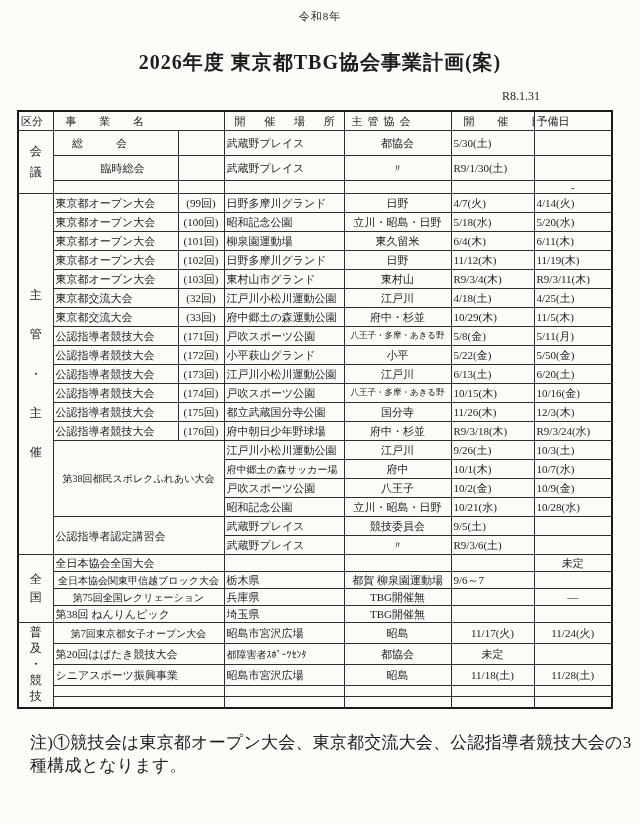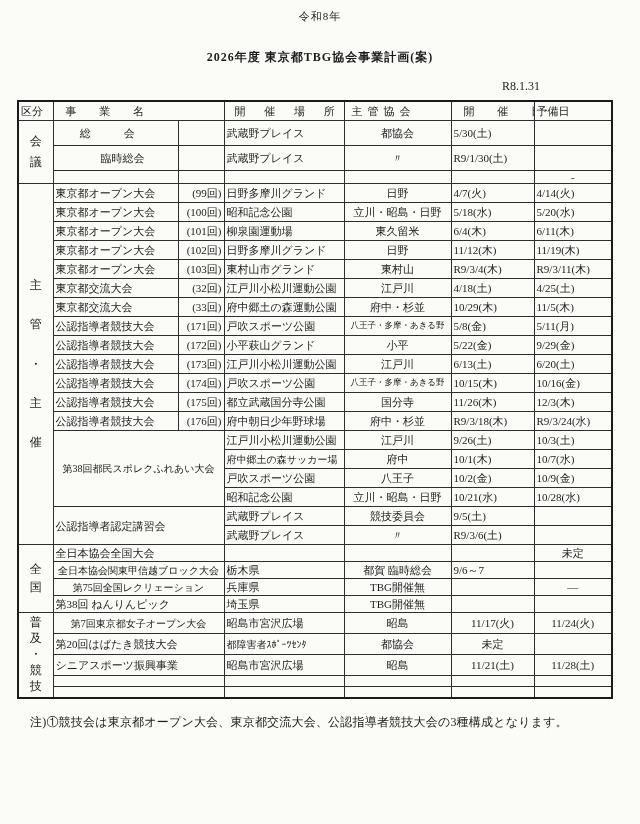--- a/index.html
+++ b/index.html
@@ -4,21 +4,21 @@
 <style>
   html,body{margin:0;padding:0;}
   body{
     width:640px;height:824px;
     background:#fbfbf8;
     font-family:"Liberation Serif","DejaVu Serif",serif;
     color:#1c1c1c;
     overflow:hidden;
   }
   .era{ text-align:center; padding-top:9px; font-size:11px; letter-spacing:1px;}
-  .title{ text-align:center; margin:25px 0 0 0; font-size:12px; font-weight:bold; letter-spacing:1px;}
+  .title{ text-align:center; margin:25px 0 0 0; font-size:20px; font-weight:bold; letter-spacing:1px;}
   .date-label{ text-align:right; margin:13px 100px 2px 0; font-size:12px;}
 
   table.plan{
     border-collapse:collapse; table-layout:fixed;
     width:594px; margin:6px 0 0 17px;
     border:2px solid #1a1a1a;
   }
   table.plan th, table.plan td{
     border:1px solid #2e2e2e;
     font-size:11px; font-weight:normal;
@@ -33,31 +33,31 @@
 
   td.cat{ position:relative; padding:0;}
   .vert{ position:absolute; inset:0; display:flex; flex-direction:column; align-items:center; font-size:12px;}
   .cat-kaigi{ justify-content:center; gap:7px;}
   .cat-shukan{ justify-content:center; gap:26px;}
   .cat-zenkoku{ justify-content:center; gap:5px;}
   .cat-fukyu{ justify-content:space-evenly;}
 
   td.name{ text-align:left; padding-left:4px;}
   td.name.center{ text-align:center;padding-left:16px;}
-  td.name.spread{ text-align:center; letter-spacing:3em; text-indent:1.5em;}
+  td.name.spread{ letter-spacing:3em; text-indent:1.5em;}
   td.name.sm{ font-size:10px;text-align:center;}
-  td.kai{ text-align:right; font-size:10.5px;}
+  td.kai{ text-align:center; font-size:10.5px;}
   td.venue{ text-align:left; padding-left:4px;}
   td.venue.sm{ font-size:10px;}
   td.assoc{ text-align:center;}
   td.assoc.xs{ font-size:8.5px;}
   td.date, td.reserve{ text-align:left; padding-left:4px; font-size:11.5px;}
   td.date.ctr, td.reserve.ctr{ text-align:center; padding-left:2px;}
 
-  .notes{ margin:15px 0 0 30px; font-size:12px;}
+  .notes{ margin:22px 0 0 30px; font-size:17px;}
   .note{ margin-bottom:17px; letter-spacing:0.2px;}
   .note.indent{ margin-left:25px;}
 </style>
 </head>
 <body>
 
 <div class="era">令和8年</div>
 <h1 class="title">2026年度 東京都TBG協会事業計画(案)</h1>
 <div class="date-label">R8.1.31</div>
 
@@ -184,21 +184,21 @@
         <td class="assoc xs">八王子・多摩・あきる野</td>
         <td class="date">5/8(金)</td>
         <td class="reserve">5/11(月)</td>
       </tr>
       <tr class="sec-shukan" style="height: 19px;">
         <td class="name">公認指導者競技大会</td>
         <td class="kai">(172回)</td>
         <td class="venue">小平萩山グランド</td>
         <td class="assoc">小平</td>
         <td class="date">5/22(金)</td>
-        <td class="reserve">9/29(金)</td>
+        <td class="reserve">5/50(金)</td>
       </tr>
       <tr class="sec-shukan" style="height: 19px;">
         <td class="name">公認指導者競技大会</td>
         <td class="kai">(173回)</td>
         <td class="venue">江戸川小松川運動公園</td>
         <td class="assoc">江戸川</td>
         <td class="date">6/13(土)</td>
         <td class="reserve">6/20(土)</td>
       </tr>
       <tr class="sec-shukan" style="height: 19px;">
@@ -272,21 +272,21 @@
         </td>
         <td class="name" colspan="2">全日本協会全国大会</td>
         <td class="venue"></td>
         <td class="assoc"></td>
         <td class="date"></td>
         <td class="reserve ctr">未定</td>
       </tr>
       <tr class="sec-zenkoku" style="height: 17px;">
         <td class="name sm" colspan="2">全日本協会関東甲信越ブロック大会</td>
         <td class="venue">栃木県</td>
-        <td class="assoc">都賀 臨時総会</td>
+        <td class="assoc">都賀 柳泉園運動場</td>
         <td class="date">9/6～7</td>
         <td class="reserve"></td>
       </tr>
       <tr class="sec-zenkoku" style="height: 17px;">
         <td class="name sm" colspan="2">第75回全国レクリェーション</td>
         <td class="venue">兵庫県</td>
         <td class="assoc">TBG開催無</td>
         <td class="date"></td>
         <td class="reserve ctr">—</td>
       </tr>
@@ -317,21 +317,21 @@
         <td class="name" colspan="2">第20回はばたき競技大会</td>
         <td class="venue sm">都障害者ｽﾎﾟｰﾂｾﾝﾀ</td>
         <td class="assoc">都協会</td>
         <td class="date ctr">未定</td>
         <td class="reserve ctr"></td>
       </tr>
       <tr class="sec-fukyu" style="height: 21px;">
         <td class="name" colspan="2">シニアスポーツ振興事業</td>
         <td class="venue">昭島市宮沢広場</td>
         <td class="assoc">昭島</td>
-        <td class="date ctr">11/21(土)</td>
+        <td class="date ctr">11/18(土)</td>
         <td class="reserve ctr">11/28(土)</td>
       </tr>
       <tr class="sec-fukyu" style="height: 11px;">
         <td class="name" colspan="2"></td>
         <td class="venue"></td>
         <td class="assoc"></td>
         <td class="date ctr"></td>
         <td class="reserve ctr"></td>
       </tr>
       <tr class="sec-fukyu" style="height: 11px;">

